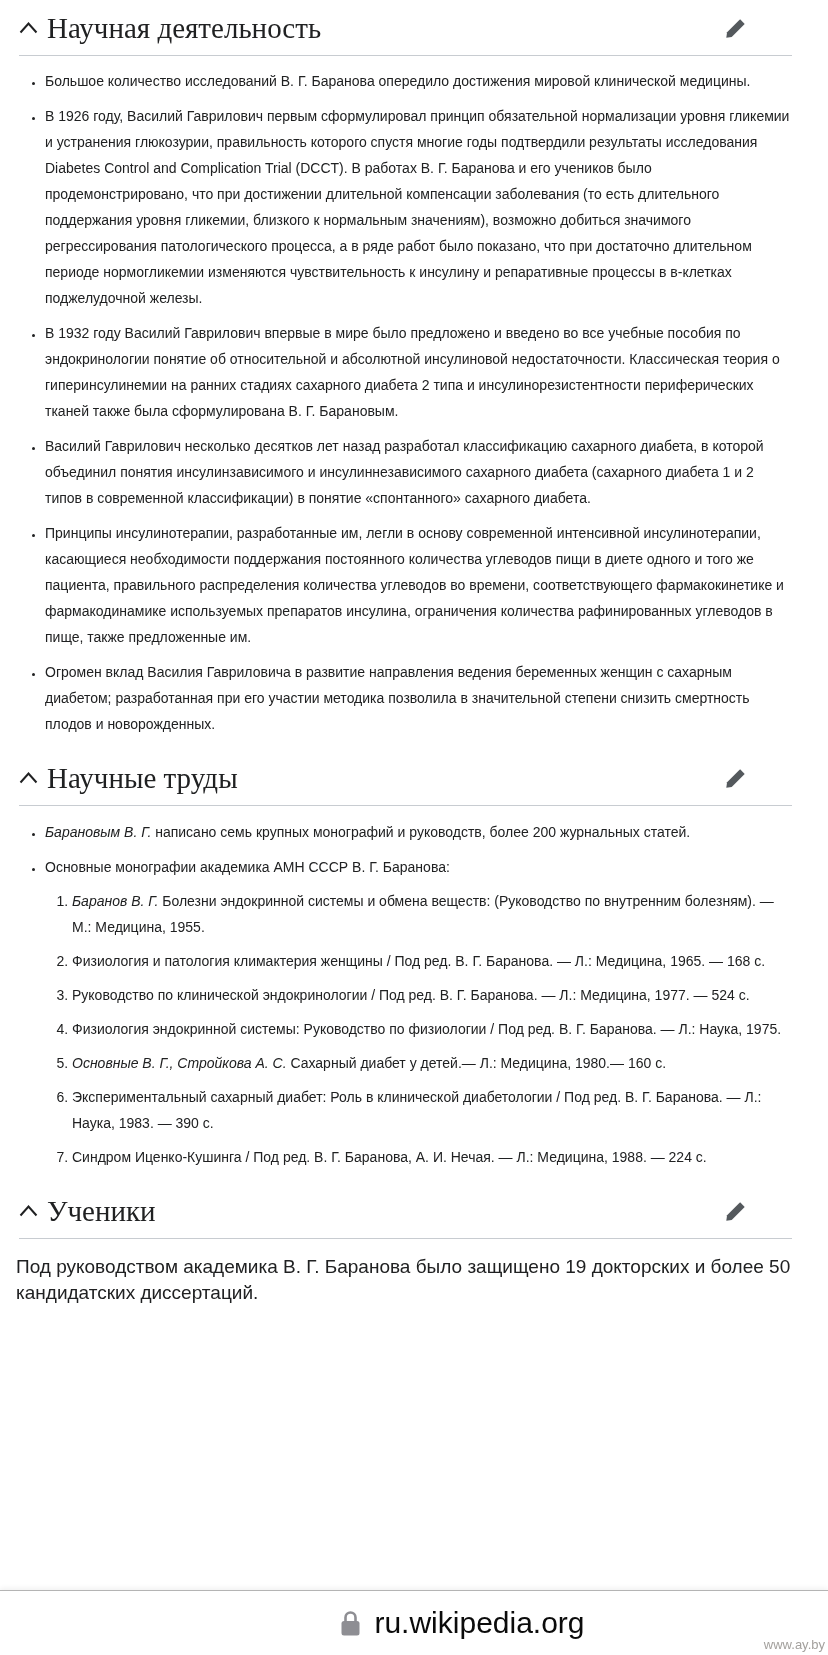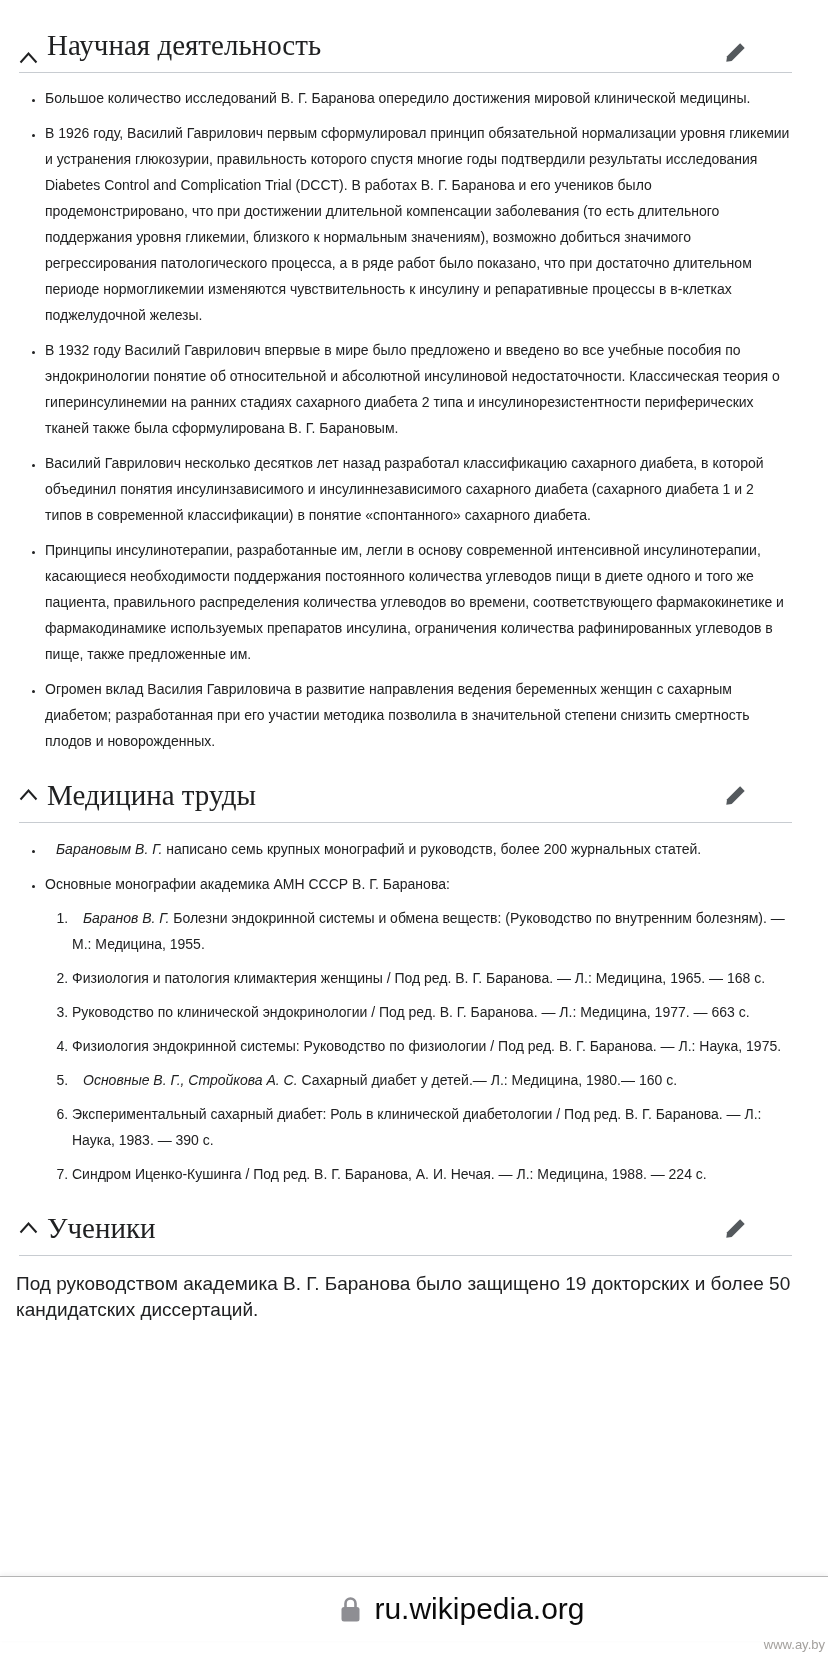--- a/index.html
+++ b/index.html
@@ -21,21 +21,21 @@
     align-items: center;
     font-family: "Liberation Serif", serif;
     font-weight: 400;
     font-size: 29px;
     line-height: 38px;
     color: #202122;
     margin: 22px 0 8px 0;
     padding-left: 3px;
     cursor: pointer;
   }
-  .section:first-of-type h2.section-h { margin-top: 20px; align-items: flex-end; }
+  .section:first-of-type h2.section-h { margin-top: 3px; }
   .chev { flex: 0 0 auto; margin-right: 9px; display: block; }
   .h-title { flex: 0 1 auto; }
   .edit-btn {
     margin-left: auto;
     margin-right: 45px;
     flex: 0 0 auto;
     display: block;
     cursor: pointer;
   }
   hr.rule {
@@ -53,29 +53,29 @@
   }
   ul.blist > li { margin: 0 0 9px 0; }
   ul.blist > li::marker { font-size: 0.8em; }
   .works ul.blist { margin-top: 13px; }
   ol.mono {
     margin: 4px 0 0 0;
     padding: 0 0 0 27px;
     list-style: decimal outside;
   }
   ol.mono > li { margin: 8px 0 8px 0; }
-  i { font-style: italic; margin-left: 11px; }
+  i { font-style: italic; }
   p.para {
     font-size: 19px;
     line-height: 26px;
     margin: 15px 0 0 0;
   }
   .url-bar {
     position: absolute;
-    left: 0; bottom: 14px;
+    left: 0; bottom: 0;
     width: 100%; height: 64px;
     background: #ffffff;
     border-top: 1px solid #b4b4b4;
     box-shadow: 0 -2px 5px rgba(0,0,0,0.06);
     display: flex;
     align-items: center;
     justify-content: center;
     margin-top: 34px;
   }
   .url-inner {
@@ -121,32 +121,32 @@
           <li>Принципы инсулинотерапии, разработанные им, легли в основу современной интенсивной инсулинотерапии, касающиеся необходимости поддержания постоянного количества углеводов пищи в диете одного и того же пациента, правильного распределения количества углеводов во времени, соответствующего фармакокинетике и фармакодинамике используемых препаратов инсулина, ограничения количества рафинированных углеводов в пище, также предложенные им.</li>
           <li>Огромен вклад Василия Гавриловича в развитие направления ведения беременных женщин с сахарным диабетом; разработанная при его участии методика позволила в значительной степени снизить смертность плодов и новорожденных.</li>
         </ul>
     </div>
 
     <div class="section works">
       <h2 class="section-h">
         <svg class="chev" width="19" height="12" viewBox="0 0 19 12">
           <polyline points="1.5,10.5 9.5,1.5 17.5,10.5" fill="none" stroke="#202122" stroke-width="2"></polyline>
         </svg>
-        <span class="h-title">Медицина труды</span>
+        <span class="h-title">Научные труды</span>
         <svg class="edit-btn" width="23" height="23" viewBox="0 0 24 24">
           <path d="M16.8 2.4l4.8 4.8L8 20.8 2.4 21.6 3.2 16 16.8 2.4z" fill="#54595d"></path>
         </svg>
       </h2>
       <hr class="rule">
       <ul class="blist">
           <li><i>Барановым В. Г.</i> написано семь крупных монографий и руководств, более 200 журнальных статей.</li>
           <li>Основные монографии академика АМН СССР В. Г. Баранова:<ol class="mono">
               <li><i>Баранов В. Г.</i> Болезни эндокринной системы и обмена веществ: (Руководство по внутренним болезням). — М.: Медицина, 1955.</li>
               <li>Физиология и патология климактерия женщины / Под ред. В. Г. Баранова. — Л.: Медицина, 1965. — 168 с.</li>
-              <li>Руководство по клинической эндокринологии / Под ред. В. Г. Баранова. — Л.: Медицина, 1977. — 663 с.</li>
+              <li>Руководство по клинической эндокринологии / Под ред. В. Г. Баранова. — Л.: Медицина, 1977. — 524 с.</li>
               <li>Физиология эндокринной системы: Руководство по физиологии / Под ред. В. Г. Баранова. — Л.: Наука, 1975.</li>
               <li><i>Основные В. Г., Стройкова А. С.</i> Сахарный диабет у детей.— Л.: Медицина, 1980.— 160 с.</li>
               <li>Экспериментальный сахарный диабет: Роль в клинической диабетологии / Под ред. В. Г. Баранова. — Л.: Наука, 1983. — 390 с.</li>
               <li>Синдром Иценко-Кушинга / Под ред. В. Г. Баранова, А. И. Нечая. — Л.: Медицина, 1988. — 224 с.</li>
             </ol></li>
         </ul>
     </div>
 
     <div class="section">
       <h2 class="section-h">

